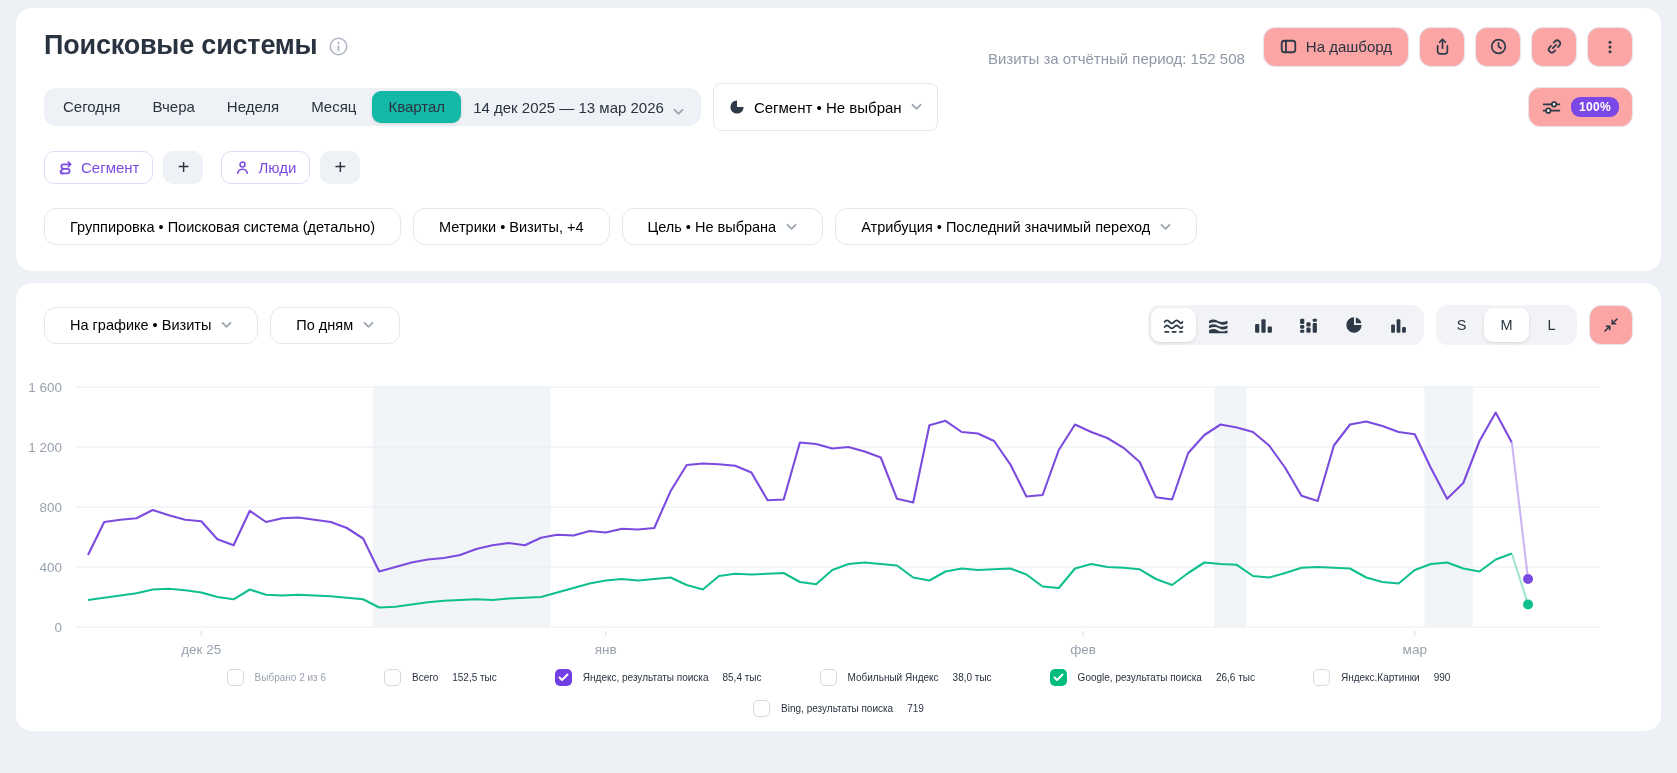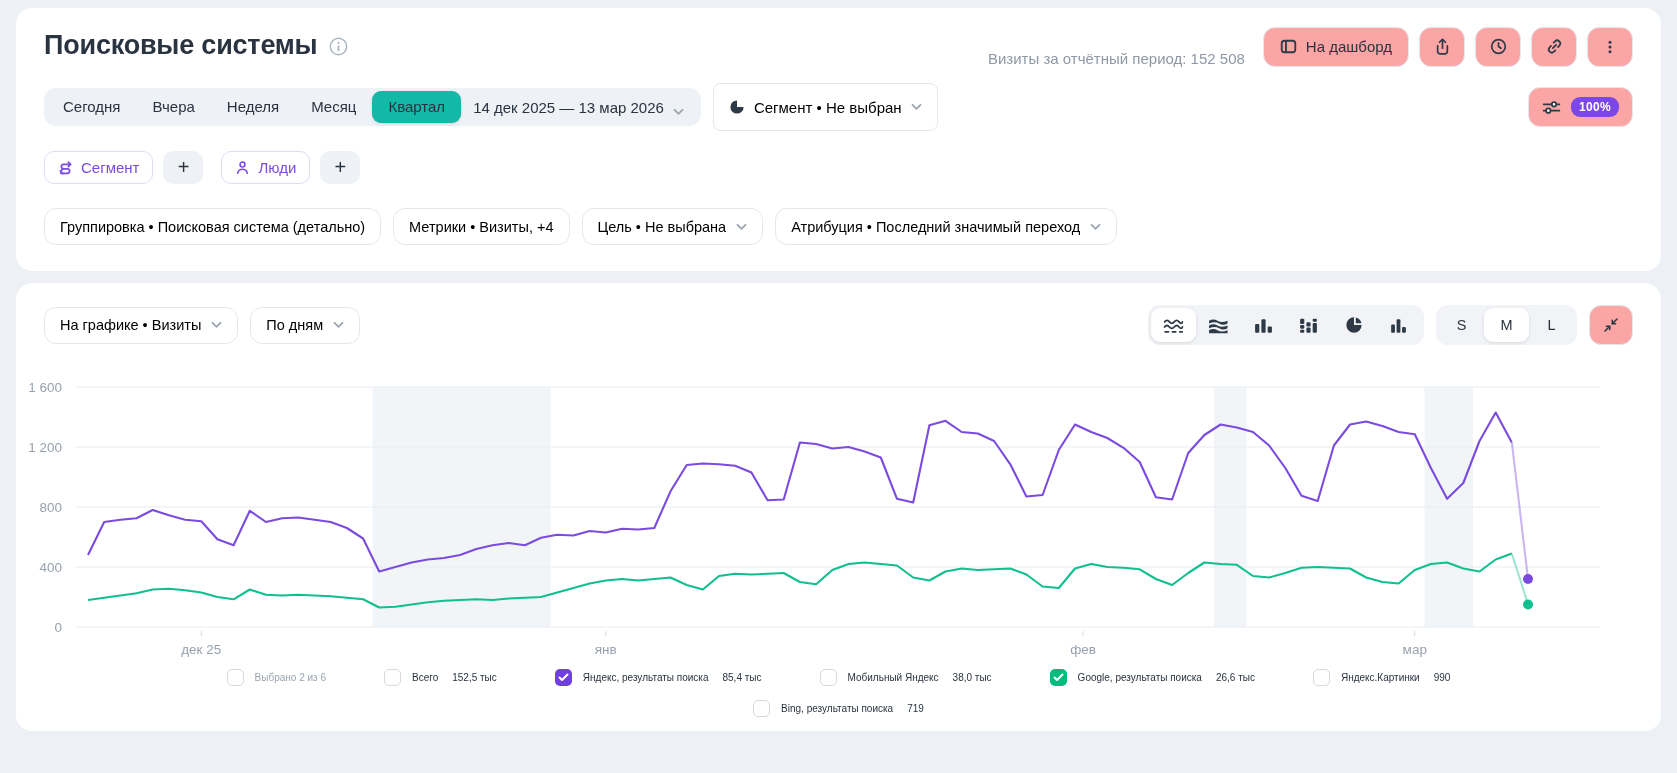--- a/index.html
+++ b/index.html
@@ -40,21 +40,21 @@
   
   .mrow{display:flex;align-items:center;gap:10px;margin-top:20px;}
   .metric-chip{height:33px;border:1px solid #e4daf8;border-radius:10px;background:#fff;color:var(--purple);
                display:inline-flex;align-items:center;gap:8px;padding:0 13px;font-size:15px;cursor:pointer;}
   .plus-btn{width:40px;height:33px;background:var(--pillgray);border:none;border-radius:10px;font-size:20px;
             color:var(--text);display:inline-flex;align-items:center;justify-content:center;cursor:pointer;margin-right:8px;}
 
   
   .srow{display:flex;align-items:center;gap:12px;margin-top:24px;}
   .schip{height:37px;border:1px solid var(--border);border-radius:12px;background:#fff;
-         display:inline-flex;align-items:center;gap:10px;padding:0 15px;font-size:14.5px;cursor:pointer;white-space:nowrap;}
+         display:inline-flex;align-items:center;gap:10px;padding:0 25px;font-size:14.5px;cursor:pointer;white-space:nowrap;}
 
   
   .crow{display:flex;align-items:center;gap:12px;}
   .cright{margin-left:auto;display:flex;align-items:center;gap:12px;}
   .seg-group{background:#f1f3f6;border-radius:12px;padding:3px;display:flex;align-items:center;height:40px;}
   .seg-cell{width:45px;height:34px;border-radius:9px;display:flex;align-items:center;justify-content:center;cursor:pointer;color:#2e3a47;}
   .seg-cell.active{background:#fff;box-shadow:0 1px 3px rgba(40,50,65,.14);}
   .size-cell{width:45px;height:34px;border-radius:9px;display:flex;align-items:center;justify-content:center;cursor:pointer;font-size:14.5px;}
   .size-cell.active{background:#fff;box-shadow:0 1px 3px rgba(40,50,65,.14);}
   .notes-badge{background:var(--purpleb);color:#fff;font-size:12px;font-weight:700;border-radius:7px;min-width:20px;height:19px;

